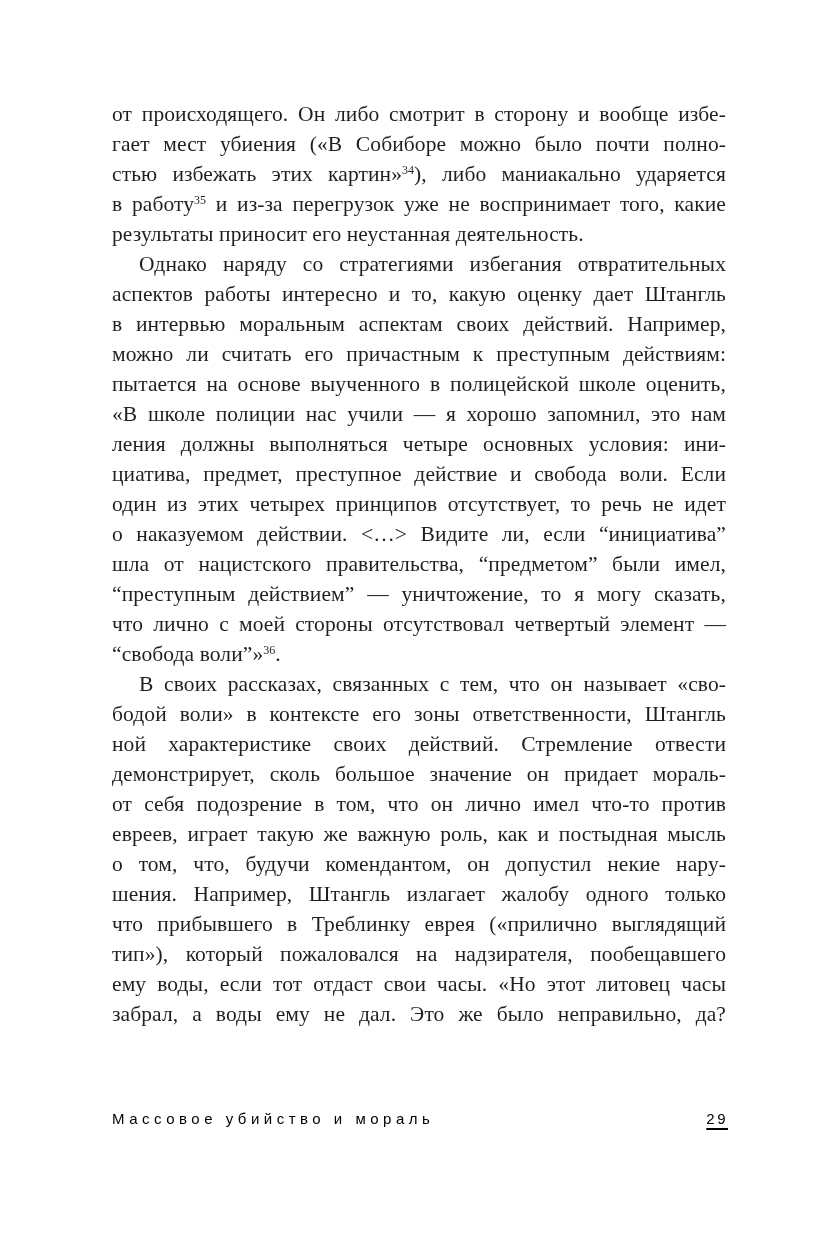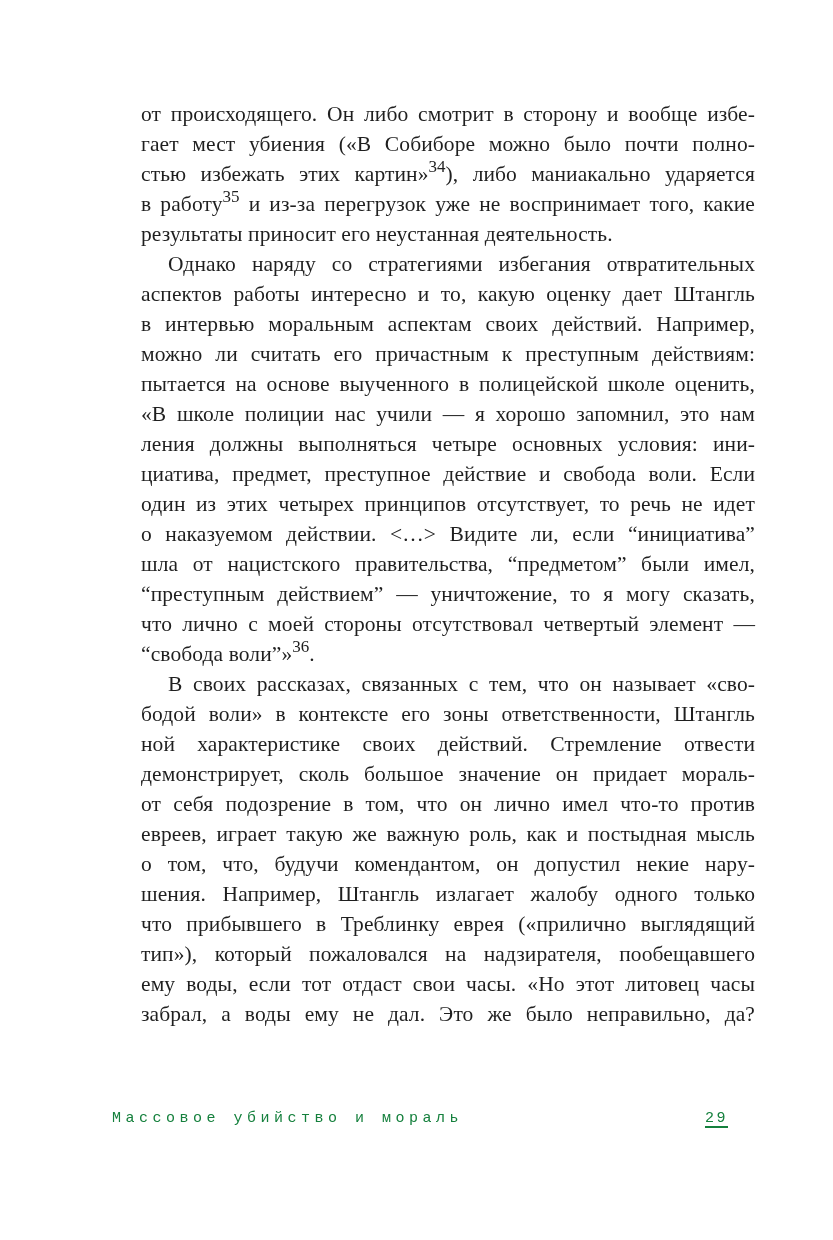--- a/index.html
+++ b/index.html
@@ -17,49 +17,48 @@
   }
   .text-block {
     position: absolute;
     left: 112px;
     top: 99px;
     width: 614px;
     font-size: 21.5px;
     line-height: 30px;
     color: #1f1f1f;
     letter-spacing: 0.1px;
-    margin-left: 29px;
   }
   .para { margin: 0; }
   .line {
     text-align: justify;
     text-align-last: justify;
     white-space: normal;
   }
   .line.indent { text-indent: 27px; }
   .line.flush-last { text-align-last: left; }
   sup {
-    font-size: 17px;
+    font-size: 12px;
     line-height: 0;
     vertical-align: baseline;
     position: relative;
     top: -0.55em;
     letter-spacing: 0;
   }
   .footer {
     position: absolute;
     left: 112px;
     top: 1110px;
     width: 616px;
     display: flex;
     justify-content: space-between;
     align-items: baseline;
-    font-family: Liberation Mono, monospace;
+    font-family: Liberation Sans, sans-serif;
     font-size: 15px;
-    color: #15803d;
+    color: #000000;
   }
   .footer-title {
     letter-spacing: 4.5px;
     font-weight: normal;
   }
   .page-number {
     letter-spacing: 2.5px;
     text-decoration: underline;
     text-underline-offset: 4px;
     text-decoration-thickness: 1.5px;

